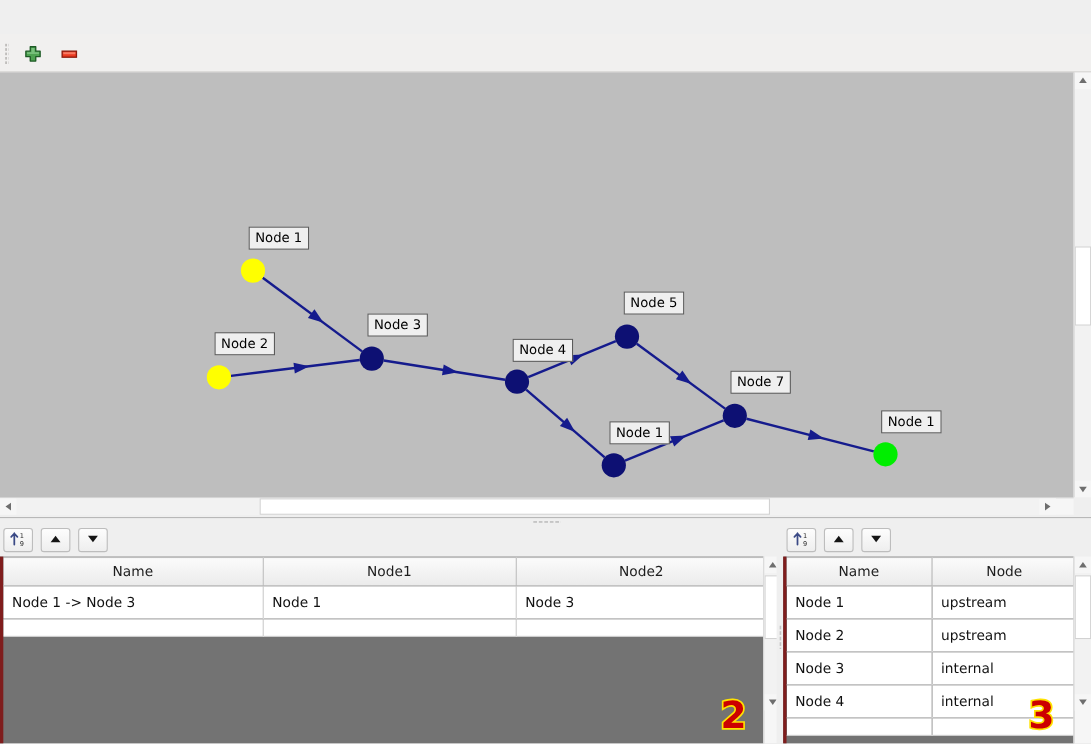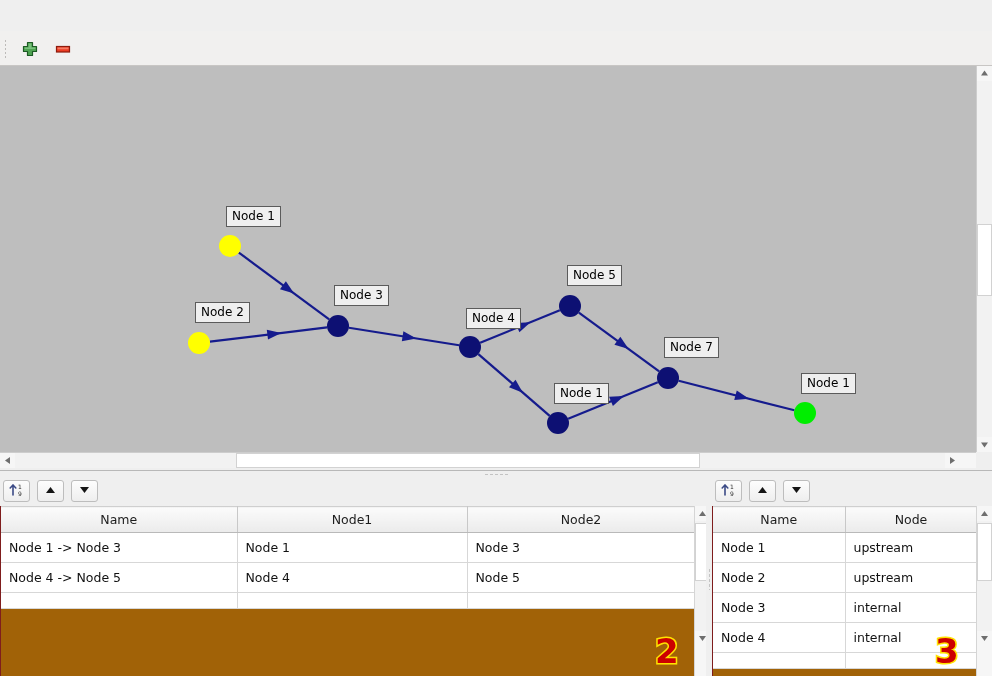--- a/index.html
+++ b/index.html
@@ -213,23 +213,23 @@
     border-bottom: 1px solid #d7d7d7;
     height: 29px;
     padding: 0 8px;
     color: #111;
     white-space: nowrap;
     overflow: hidden;
   }
   .grid-wrap {
     position: absolute; left: 0; top: 0; right: 16px; bottom: 0;
     overflow: hidden;
-    border-left: 1px solid #7f1d1d;
-    box-sizing: border-box;
-    background: #a16207;
+    border-left: 3px solid #7f1d1d;
+    box-sizing: border-box;
+    background: #737373;
   }
   .grid-vscroll {
     position: absolute; right: 0; top: 0;
     width: 16px; bottom: 0;
     background: #f6f6f6;
     border-left: 1px solid #d5d5d5;
     box-sizing: border-box;
   }
 </style>
 </head>
@@ -377,25 +377,20 @@
                   <th>Node2</th>
                 </tr>
               </thead>
             <tbody id="reaches-body">
                 <tr>
                   <td>Node 1 -&gt; Node 3</td>
                   <td>Node 1</td>
                   <td>Node 3</td>
                 </tr>
                 <tr>
-                  <td>Node 4 -&gt; Node 5</td>
-                  <td>Node 4</td>
-                  <td>Node 5</td>
-                </tr>
-                <tr>
                   <td style="height: 14px;">&nbsp;</td>
                   <td style="height: 14px;">&nbsp;</td>
                   <td style="height: 14px;">&nbsp;</td>
                 </tr>
               </tbody>
           </table>
         </div>
         <div class="grid-vscroll">
           <div class="sb-arrow" style="left:0; top:0;">
             <svg width="15" height="15" viewBox="0 0 15 15">

